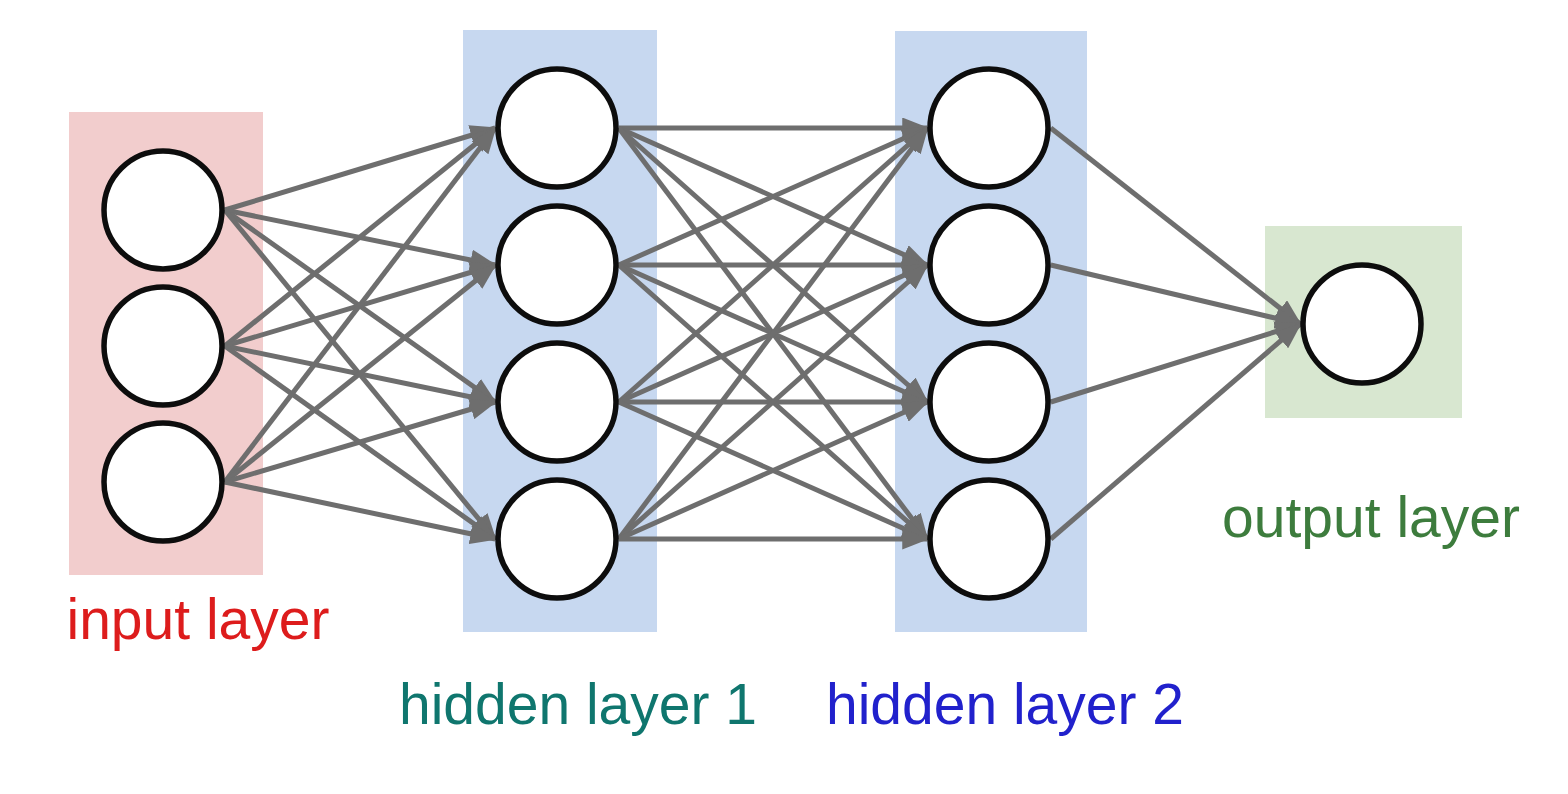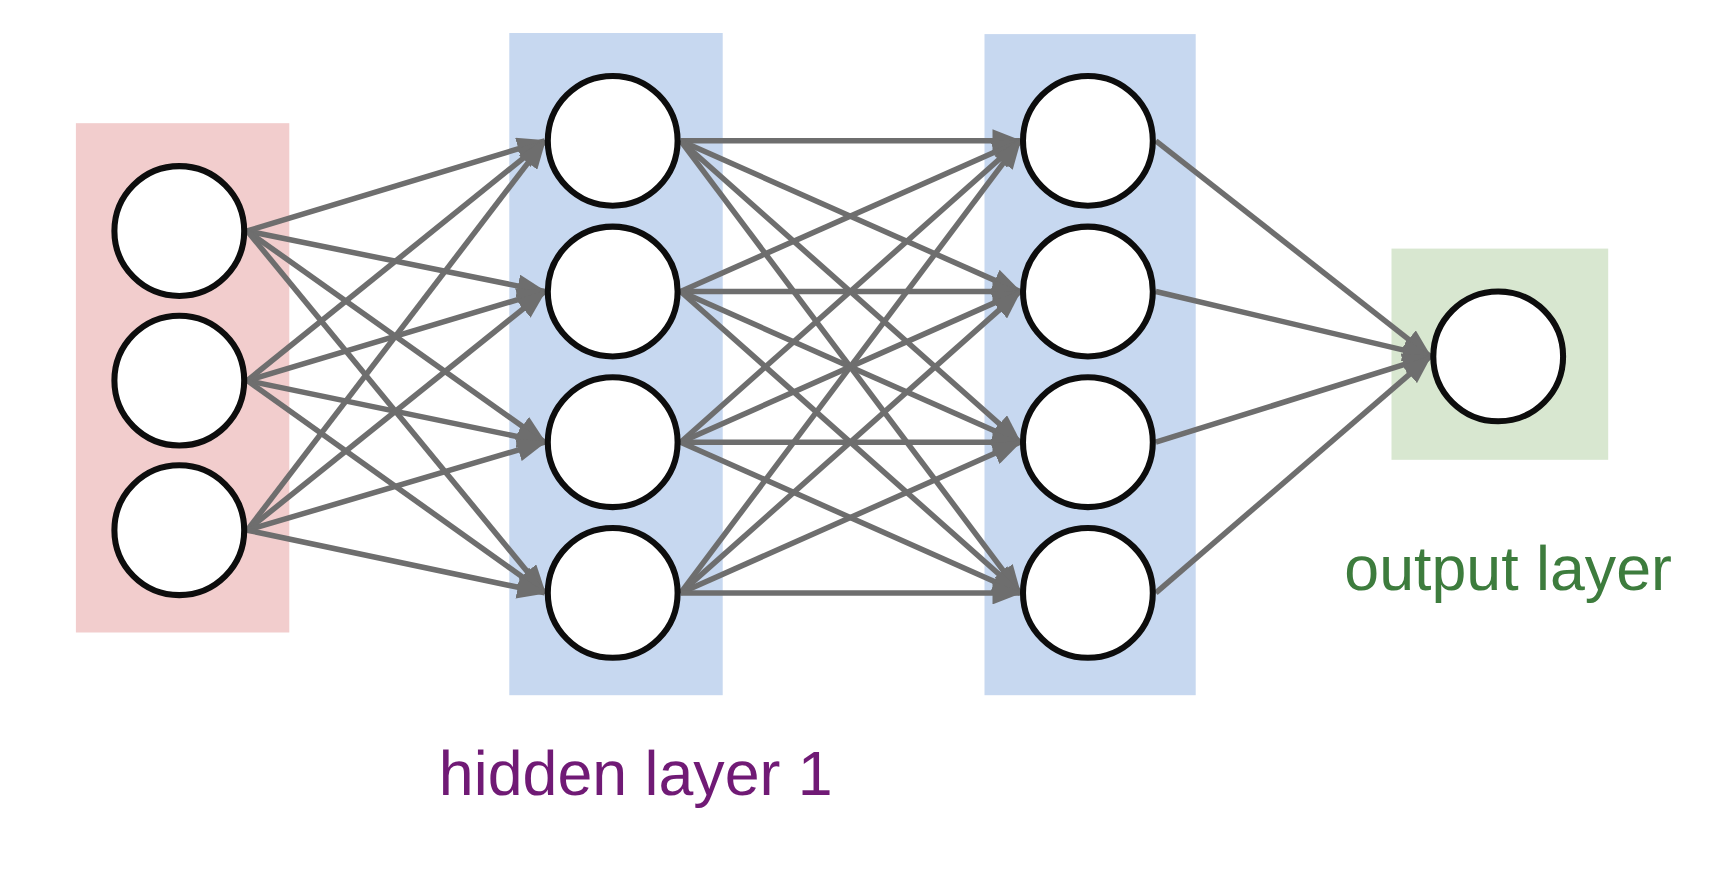--- a/index.html
+++ b/index.html
@@ -88,15 +88,17 @@
         <circle cx="557" cy="402" r="59" fill="#ffffff" stroke="#0d0d0d" stroke-width="5.5"></circle>
         <circle cx="557" cy="539" r="59" fill="#ffffff" stroke="#0d0d0d" stroke-width="5.5"></circle>
         <circle cx="989" cy="128" r="59" fill="#ffffff" stroke="#0d0d0d" stroke-width="5.5"></circle>
         <circle cx="989" cy="265" r="59" fill="#ffffff" stroke="#0d0d0d" stroke-width="5.5"></circle>
         <circle cx="989" cy="402" r="59" fill="#ffffff" stroke="#0d0d0d" stroke-width="5.5"></circle>
         <circle cx="989" cy="539" r="59" fill="#ffffff" stroke="#0d0d0d" stroke-width="5.5"></circle>
         <circle cx="1362" cy="324" r="59" fill="#ffffff" stroke="#0d0d0d" stroke-width="5.5"></circle>
       </g>
     </svg>
 
-  <div class="layer-label" style="left: 578px; top: 675px; color: #701a75; text-align: center;">hidden layer 1</div>
+  <div class="layer-label" style="left: 198px; top: 590px; color: rgb(221, 28, 28);">input layer</div>
+  <div class="layer-label" style="left: 578px; top: 675px; color: #0f766e; text-align: center;">hidden layer 1</div>
+  <div class="layer-label" style="left: 1005px; top: 675px; color: rgb(33, 33, 204);">hidden layer 2</div>
   <div class="layer-label" style="left: 1371px; top: 488px; color: rgb(61, 124, 61);">output layer</div>
 </div>
 
 </body></html>

